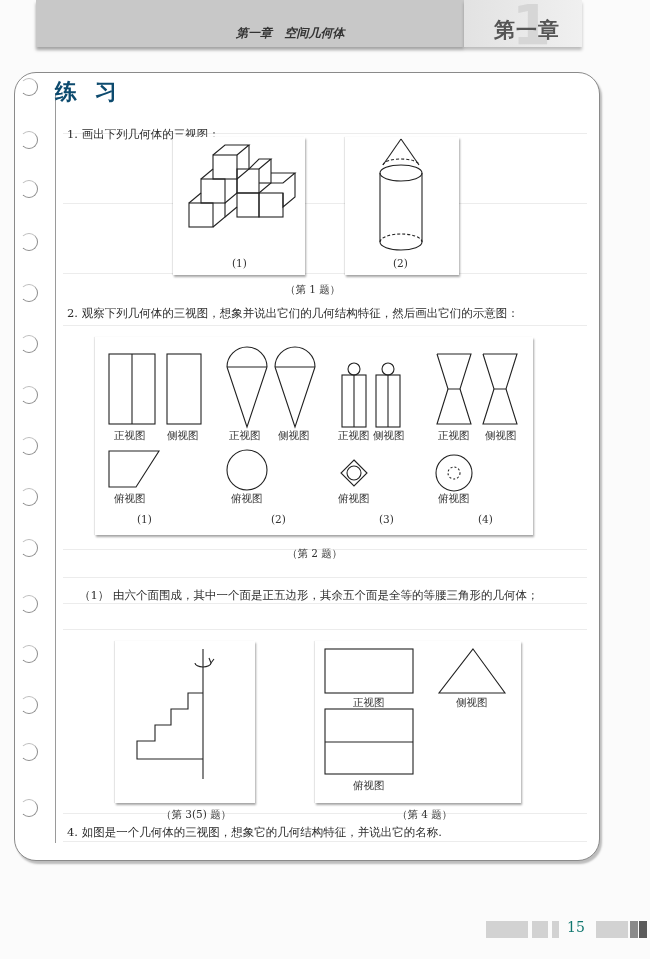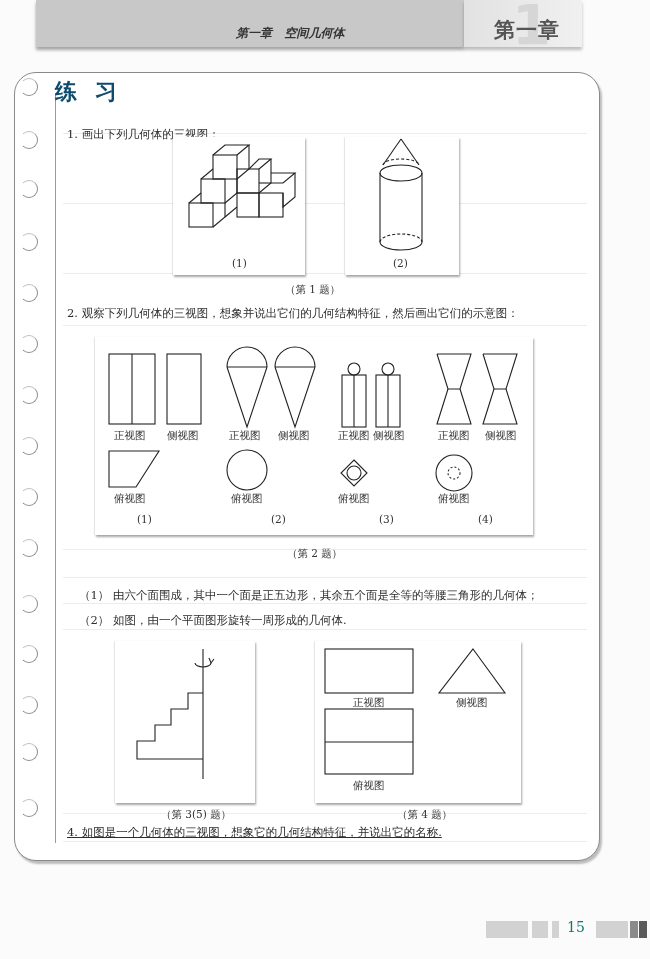--- a/index.html
+++ b/index.html
@@ -225,21 +225,20 @@
 
     <span class="view-label" style="left:343px; top:92px;">正视图</span>
     <span class="view-label" style="left:390px; top:92px;">侧视图</span>
     <span class="view-label" style="left:343px; top:155px;">俯视图</span>
     <span class="view-label" style="left:383px; top:176px;">(4)</span>
   </div>
 
   <div class="caption" style="left:272px; top:474px;">（第 2 题）</div>
 
   <div class="q-text" style="left:64px; top:515px;">（1） 由六个面围成，其中一个面是正五边形，其余五个面是全等的等腰三角形的几何体；</div>
-  <div class="q-text" style="left:64px; top:540px;">（2） 如图，由一个平面图形旋转一周形成的几何体.</div>
 
   <div class="fig-card" style="left:100px; top:568px; width:140px; height:162px;">
     <svg width="140" height="162">
       <g fill="none" stroke="#222" stroke-width="1.1">
         <line x1="88" y1="8" x2="88" y2="138"></line>
         <path d="M80,22 A8,4 0 1,0 96,22"></path>
         <polyline points="94,17 96,22 99,18"></polyline>
         <polyline points="88,52 73,52 73,68 56,68 56,84 40,84 40,100 22,100 22,118 88,118"></polyline>
       </g>
     </svg>
@@ -254,21 +253,21 @@
         <rect x="10" y="68" width="88" height="65"></rect>
         <line x1="10" y1="101" x2="98" y2="101"></line>
       </g>
     </svg>
     <span class="view-label" style="left:38px; top:55px;">正视图</span>
     <span class="view-label" style="left:141px; top:55px;">侧视图</span>
     <span class="view-label" style="left:38px; top:138px;">俯视图</span>
   </div>
   <div class="caption" style="left:382px; top:735px;">（第 4 题）</div>
 
-  <div class="q-text" style="left:52px; top:752px;text-decoration:underline;">4. 如图是一个几何体的三视图，想象它的几何结构特征，并说出它的名称.</div>
+  <div class="q-text" style="left:52px; top:752px;">4. 如图是一个几何体的三视图，想象它的几何结构特征，并说出它的名称.</div>
 </div>
 
 <div class="footer-block" style="left:486px; width:42px;"></div>
 <div class="footer-block" style="left:532px; width:16px;"></div>
 <div class="footer-block" style="left:552px; width:7px;"></div>
 <span class="page-number">15</span>
 <div class="footer-block" style="left:596px; width:32px;"></div>
 <div class="footer-block" style="left:630px; width:8px; background:#8a8a8a;"></div>
 <div class="footer-block" style="left:639px; width:8px; background:#5a5a5a;"></div>
 

